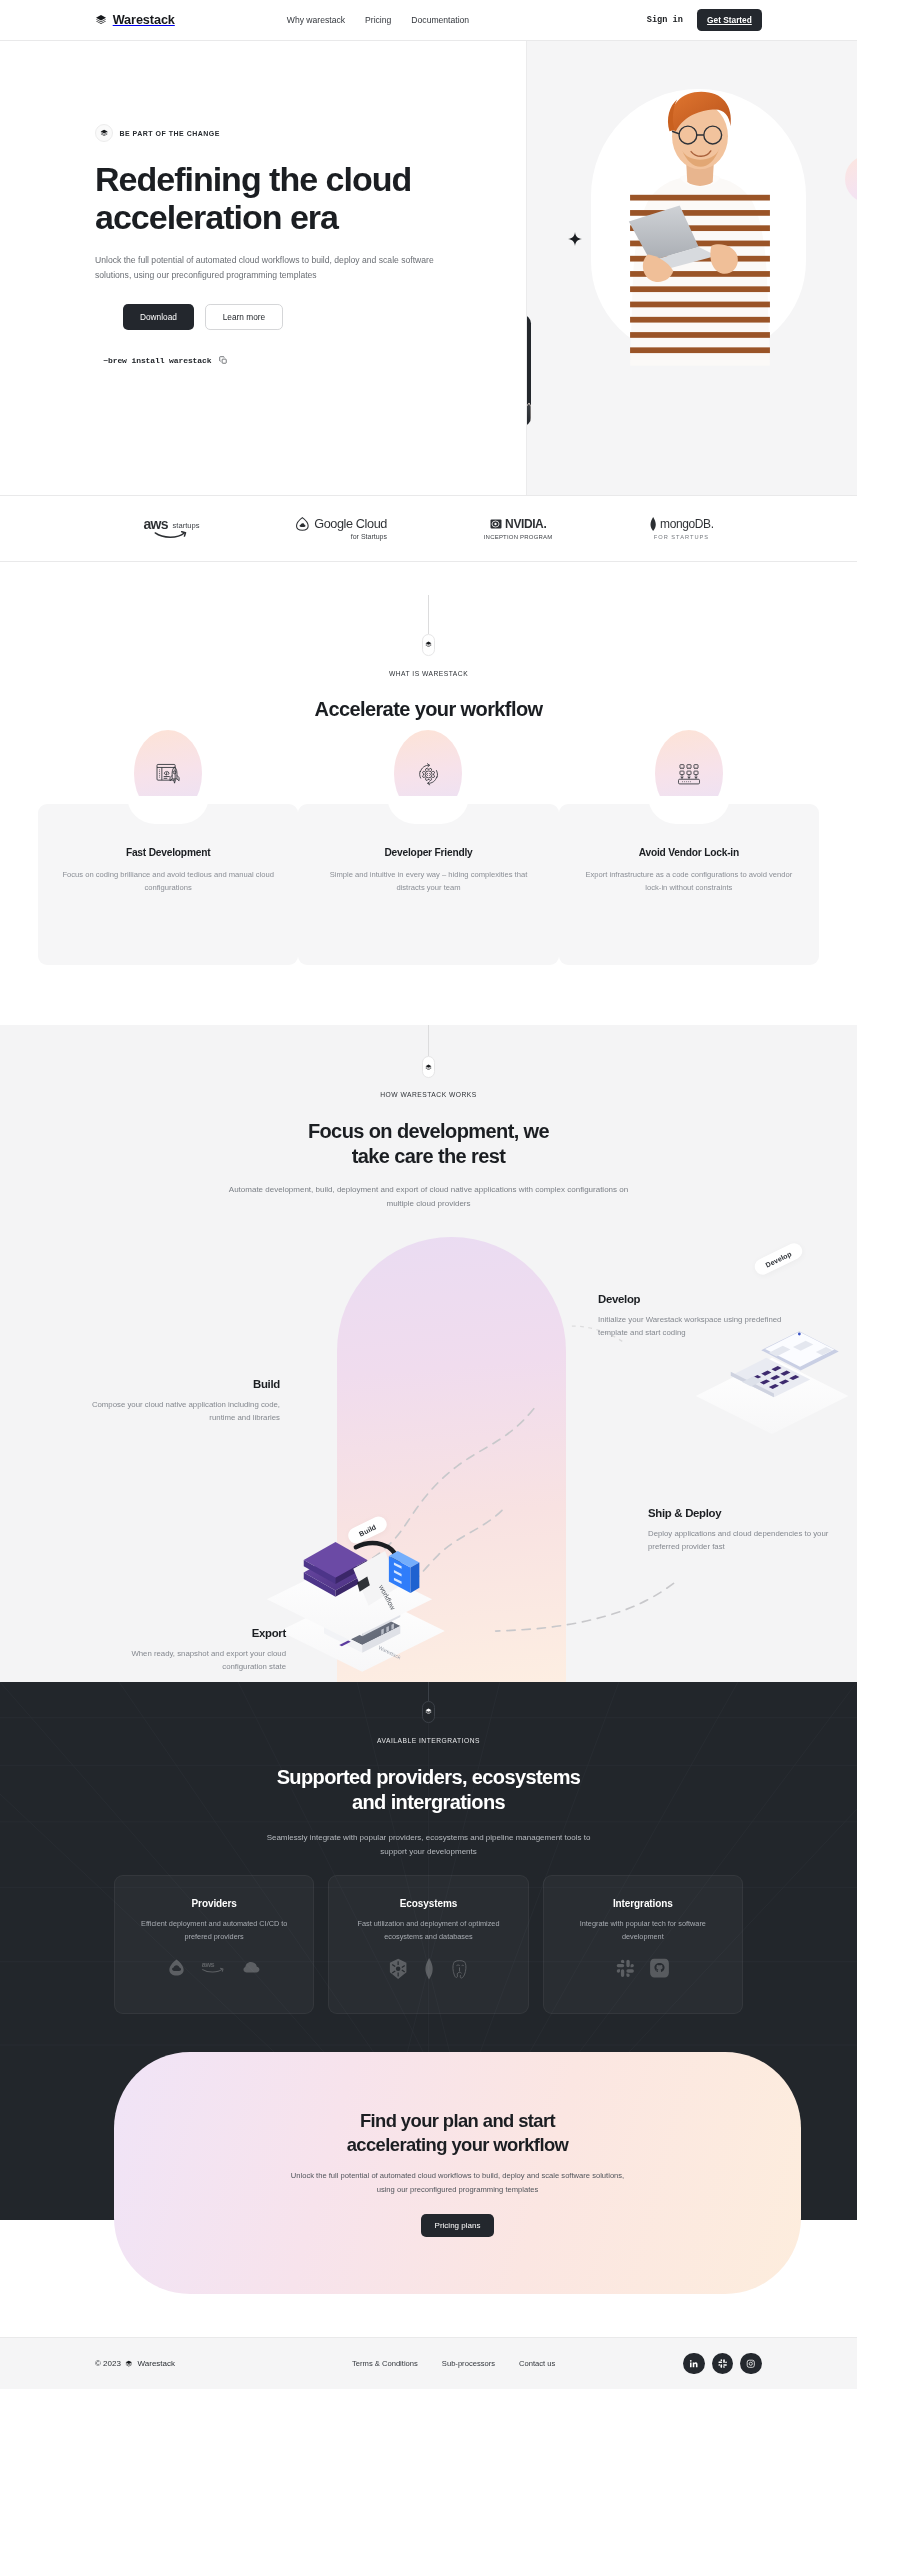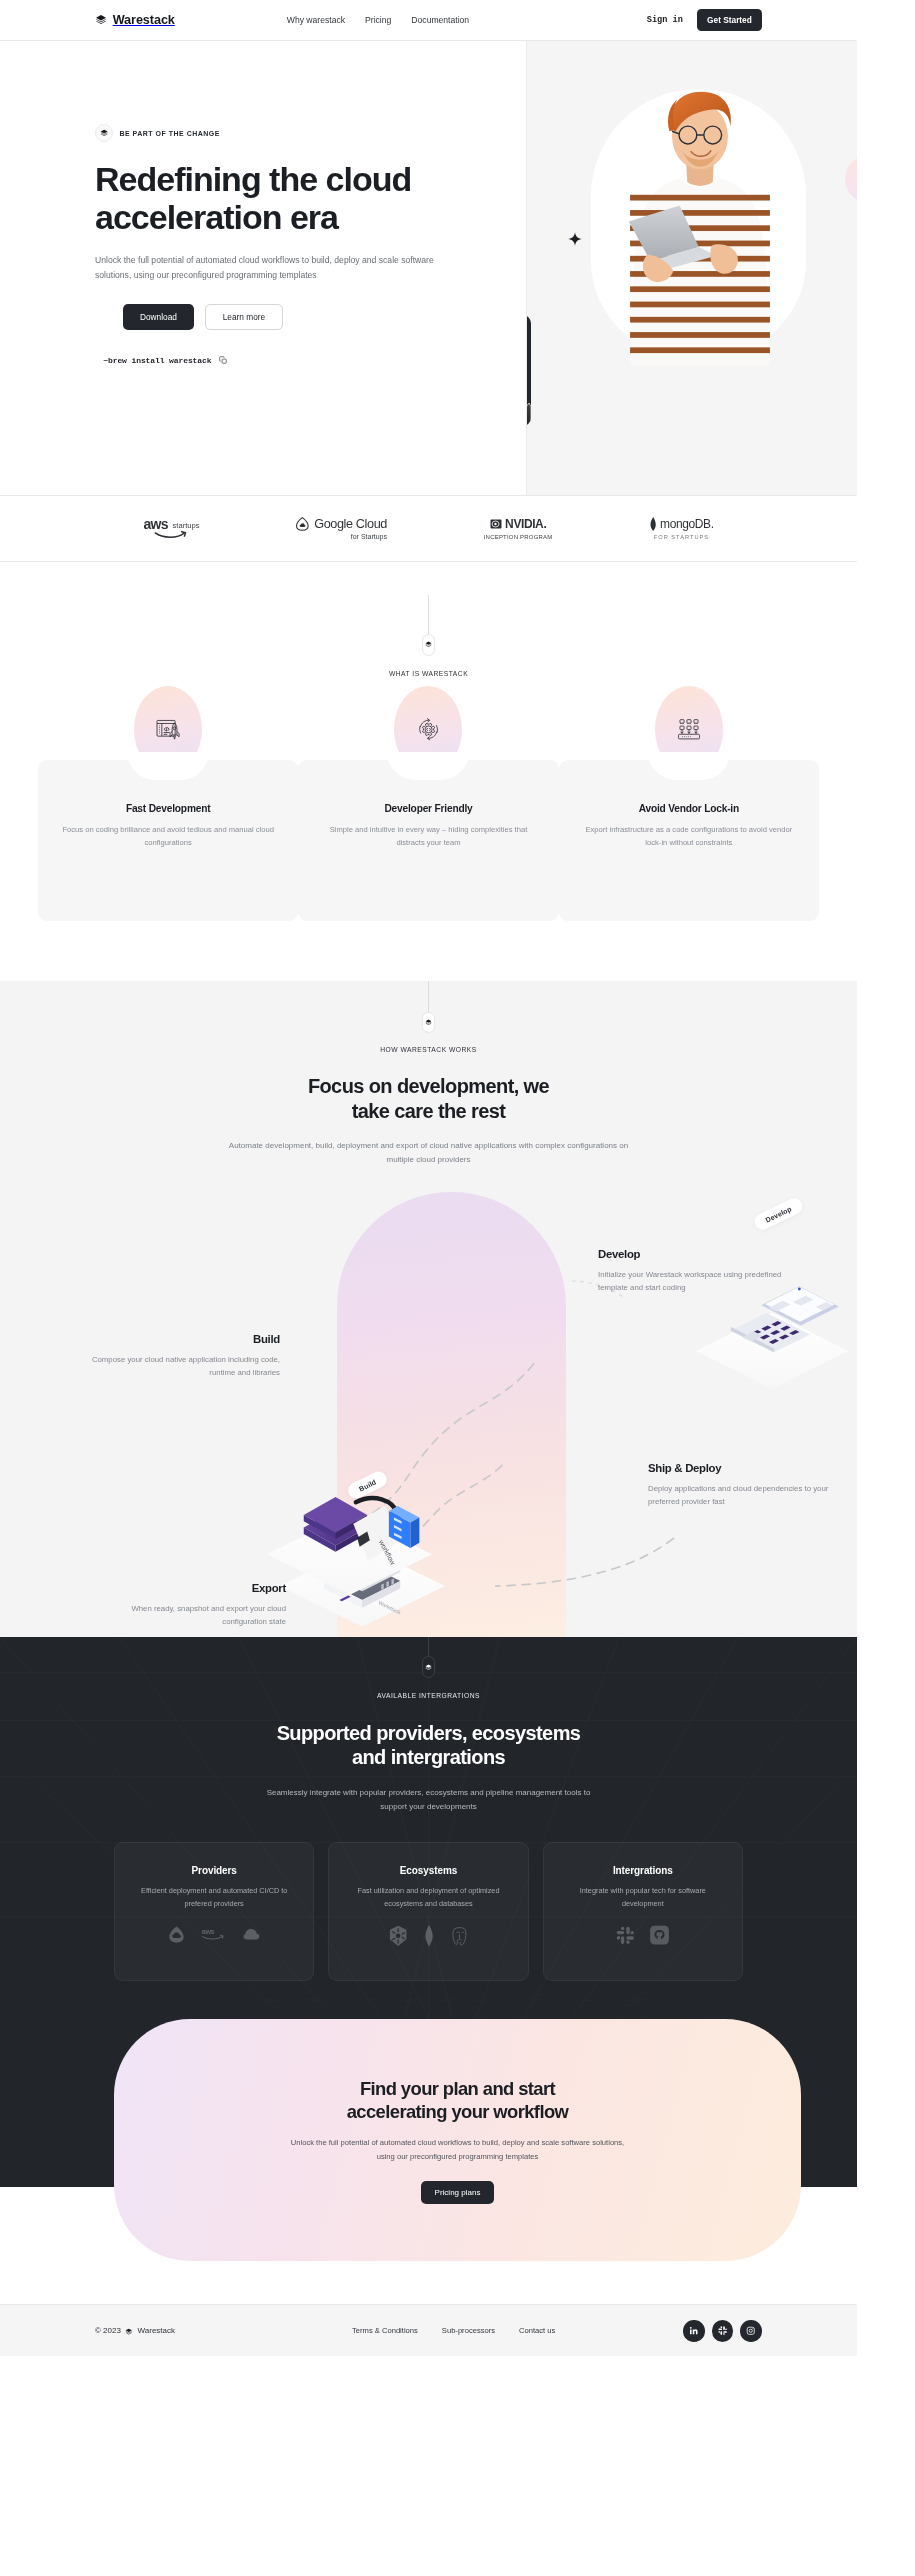--- a/index.html
+++ b/index.html
@@ -26,20 +26,21 @@
   .brand { display: flex; align-items: center; gap: 5.7px; }
   .brand-name { font-size: 12.7px; font-weight: 700; letter-spacing: -0.1px; color: #17191c; }
   .nav-links { display: flex; gap: 20px; margin-left: 112px; }
   .nav-links a { font-size: 8.6px; color: #33373d; text-decoration: none; }
   .nav-right { margin-left: auto; display: flex; align-items: center; gap: 14px; }
   .signin { font-size: 8.6px; font-weight: 700; color: #17191c; text-decoration: none; font-family: Liberation Mono, monospace; }
   .btn-dark {
     background: #24282e; color: #fff; font-size: 8.3px; font-weight: 600;
     border: none; border-radius: 4.5px; padding: 5.7px 10.2px; cursor: pointer;
     font-family: inherit;
+    text-decoration: underline;
   }
 
   
   .hero { display: flex; position: relative; background: #fff; min-height: 454px; }
   .hero-left { width: 526px; padding: 83px 0 0 95px; position: relative; z-index: 3; }
   .hero-right {
     position: absolute; left: 526px; top: 0; width: 389px; height: 454px;
     background: #f5f5f6; border-left: 0.6px solid #ebebec; overflow: hidden;
   }
   .eyebrow { display: flex; align-items: center; gap: 6.4px; margin-bottom: 18px; }
@@ -164,21 +165,21 @@
   
   .dark {
     background: #22262b; position: relative; overflow: hidden;
     padding-top: 0; padding-bottom: 38px;
   }
   .grid-bg { position: absolute; inset: 0; opacity: .5; }
   .dark-inner { position: relative; z-index: 3; }
   .dark .sec-label { color: #e7e8ea; }
   .dark .sec-title { color: #fff; }
   .dark .sec-sub { color: #b6babf; }
-  .icards { display: flex; gap: 14px; padding: 0 114px; margin-top: 28px; }
+  .icards { display: flex; gap: 14px; padding: 0 114px; margin-top: 16px; }
   .icard {
     flex: 1; background: rgba(255,255,255,.035); border: 0.6px solid rgba(255,255,255,.05);
     border-radius: 9px; height: 139px; padding: 22px 16.5px 0; text-align: center;
   }
   .icard h3 { font-size: 10px; font-weight: 700; color: #fff; letter-spacing: -0.1px; margin-bottom: 9px; }
   .icard p { font-size: 7.3px; line-height: 1.78; color: #a8acb2; margin-bottom: 14px; }
   .ilogos { display: flex; align-items: center; justify-content: center; gap: 15.3px; opacity: .24; }
 
   
   .cta-zone { background: #22262b; position: relative; height: 168px; }
@@ -404,20 +405,21 @@
       <div class="dot">
         <svg width="7" height="7" viewBox="0 0 24 24">
           <path d="M12 2 L22 7.5 L12 13 L2 7.5 Z" fill="#17191c"></path>
           <path d="M12 15.1 L3.4 10.4 L2 11.2 L12 16.7 L22 11.2 L20.6 10.4 Z" fill="#17191c"></path>
           <path d="M12 18.6 L3.4 13.9 L2 14.7 L12 20.2 L22 14.7 L20.6 13.9 Z" fill="#17191c"></path>
         </svg>
       </div>
     </div>
     <div style="height:14px"></div>
     <div class="sec-label">WHAT IS WARESTACK</div>
+    <h2 class="sec-title" style="margin-top:20.3px">Accelerate your workflow</h2>
 
     <div class="cards">
       <div class="card">
         <div class="card-orb">
           <svg width="29" height="29" viewBox="0 0 48 48" fill="none" stroke="#2b2f34" stroke-width="1.4">
             <rect x="5" y="9" width="30" height="26" rx="1.6"></rect>
             <path d="M5 14 H35"></path>
             <path d="M13 14 V35"></path>
             <g stroke-width="1.2">
               <path d="M8.5 18 H10"></path>

